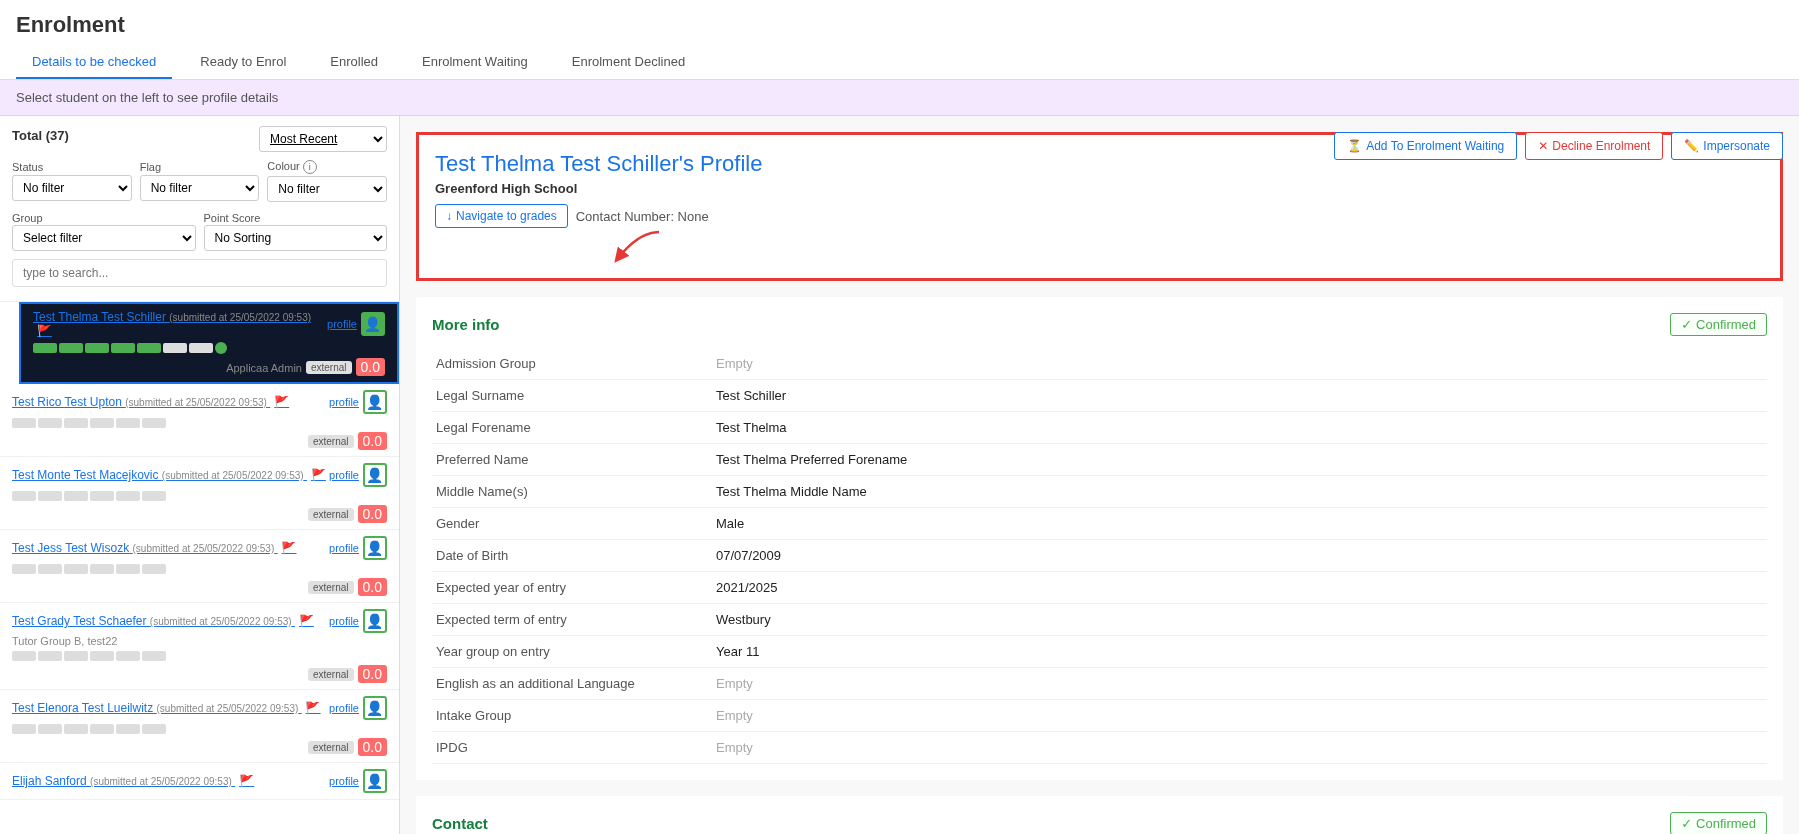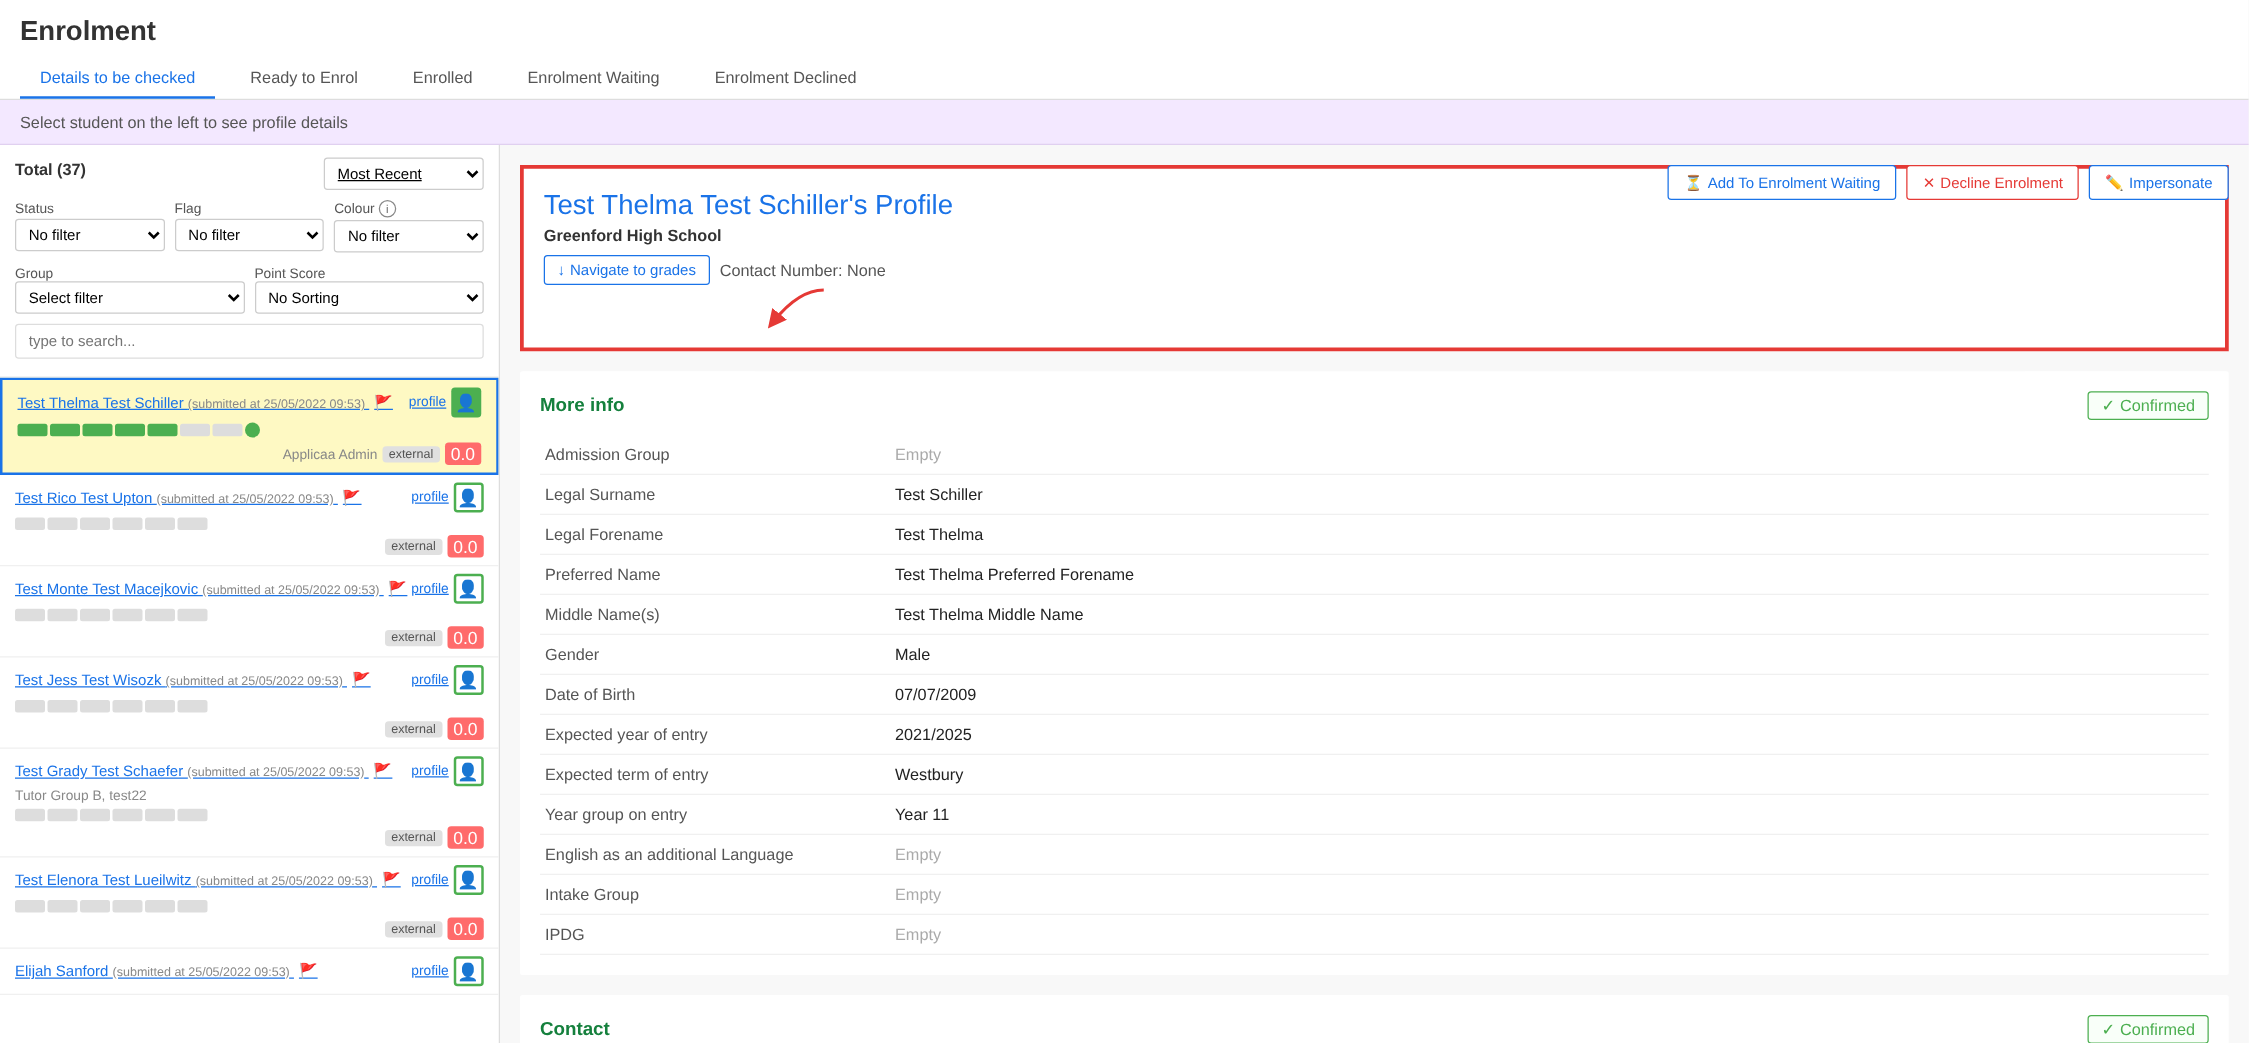--- a/index.html
+++ b/index.html
@@ -29,21 +29,21 @@
     .filter-row2 { display: flex; gap: 8px; margin-bottom: 8px; }
     .group-filter { flex: 1; }
     .group-filter select { width: 100%; border: 1px solid #ccc; border-radius: 3px; padding: 4px 6px; font-size: 12px; }
     .point-score { flex: 1; }
 
     .search-input { width: 100%; border: 1px solid #ddd; border-radius: 3px; padding: 6px 10px; font-size: 12px; color: #999; margin-bottom: 4px; }
 
     .student-list { overflow-y: auto; flex: 1; }
 
     .student-item { padding: 6px 12px; border-bottom: 1px solid #f0f0f0; cursor: pointer; position: relative; }
-    .student-item.selected { border: 2px solid #1a73e8; background: #fef9c3; }
+    .student-item.selected { border: 2px solid #1a73e8; background: #0f172a; margin-left: 19px; }
 
     .student-name-row { display: flex; justify-content: space-between; align-items: center; }
     .student-name { color: #1a73e8; font-size: 12px; text-decoration: underline; }
     .student-name span.flag { color: red; margin-left: 4px; }
     .profile-link { color: #1a73e8; font-size: 11px; text-decoration: underline; cursor: pointer; }
 
     .progress-bars { display: flex; gap: 2px; margin: 4px 0; align-items: center; }
     .progress-bar-seg { height: 10px; width: 24px; border-radius: 2px; }
     .bar-green { background: #4caf50; }
     .bar-light { background: #ddd; }

